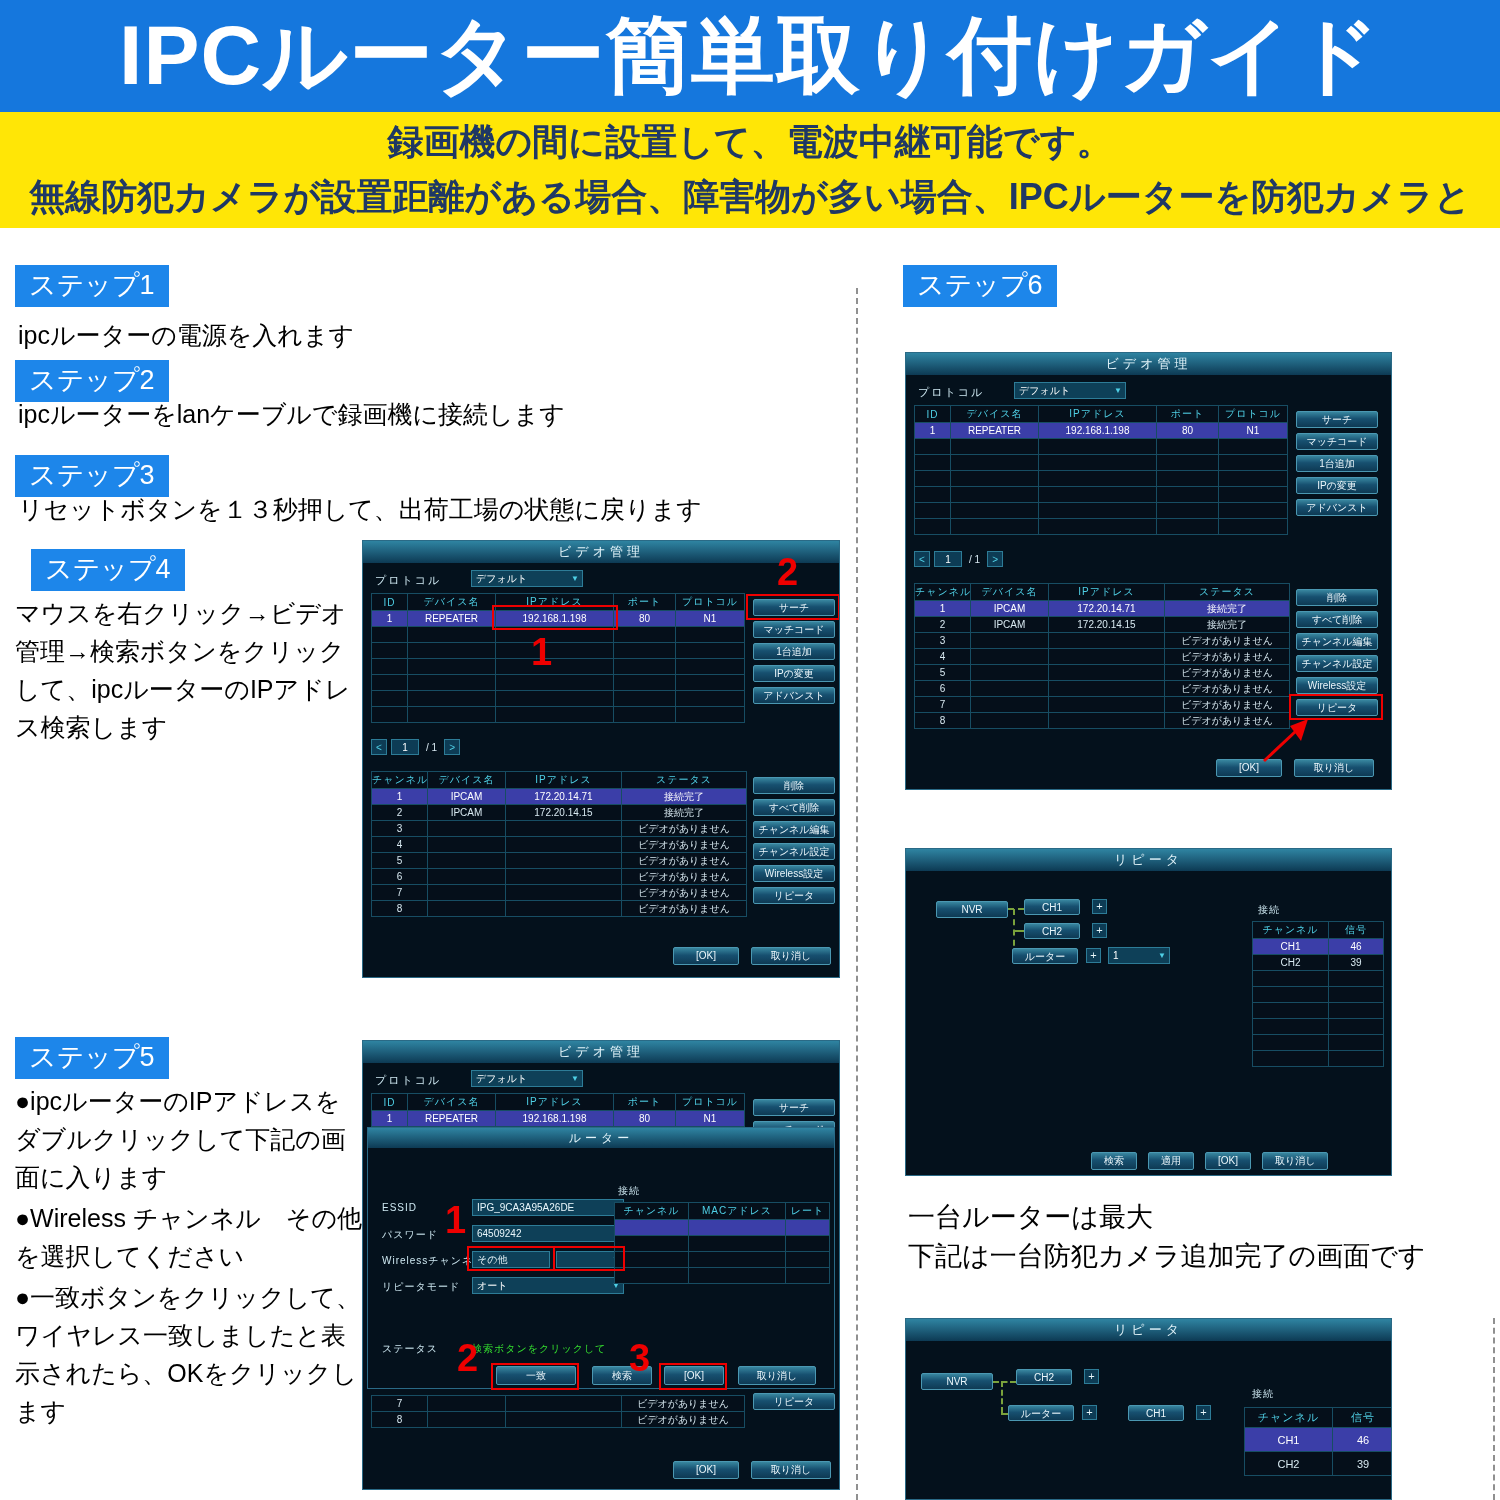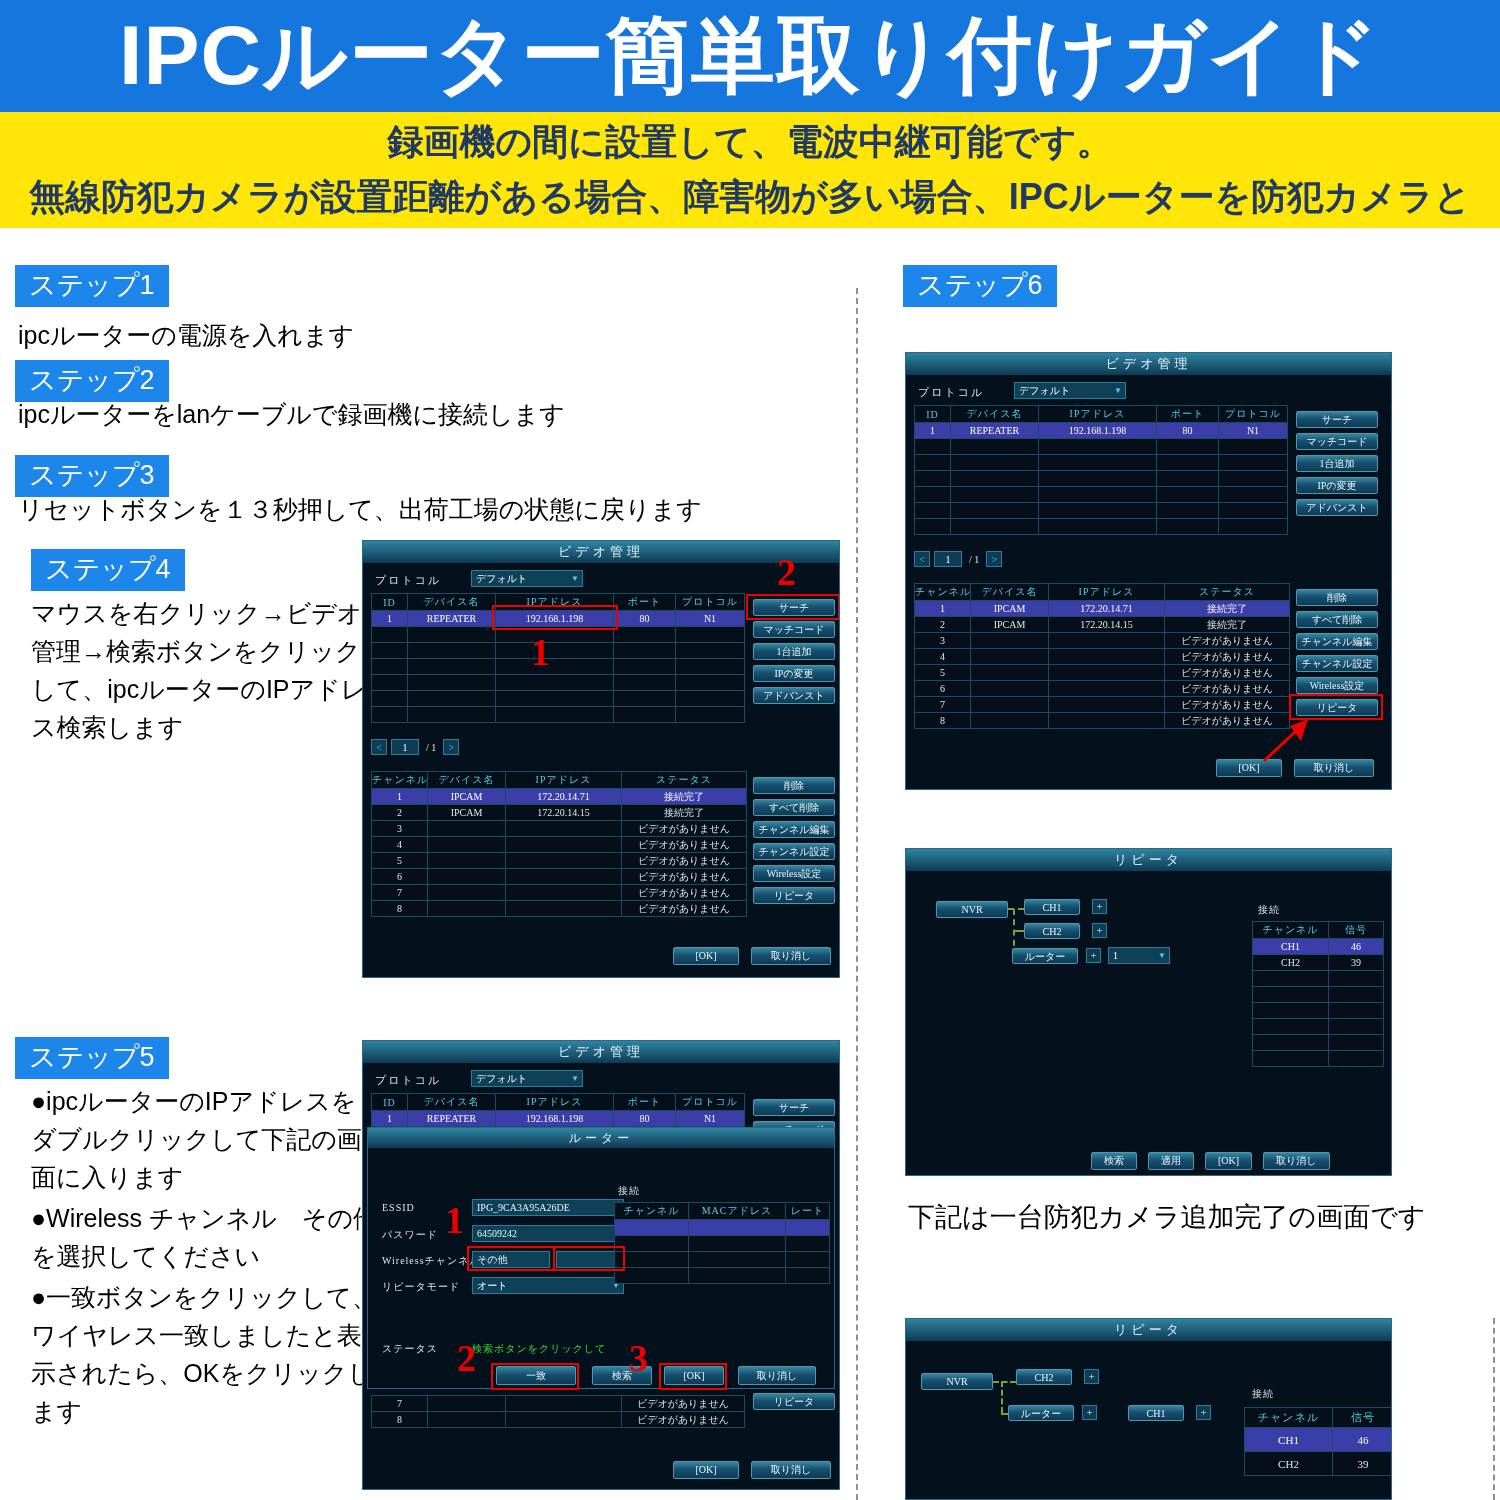--- a/index.html
+++ b/index.html
@@ -11,28 +11,28 @@
   #header { position:absolute; left:0; top:0; width:1500px; height:112px; background:#1577dd;
             display:flex; align-items:center; justify-content:center; }
   #header .t { color:#ffffff; font-size:84px; font-weight:bold; letter-spacing:1px; white-space:nowrap; }
   #banner { position:absolute; left:0; top:112px; width:1500px; height:116px; background:#ffe606;
             display:flex; flex-direction:column; align-items:center; justify-content:center; gap:6px; }
   #banner div { color:#1f3864; font-size:36px; font-weight:bold; white-space:nowrap; }
 
   
   .badge { position:absolute; background:#1d86ea; color:#fff; font-size:27px; padding:2px 14px 4px; white-space:nowrap; }
   .stext { position:absolute; color:#000; font-size:25px; white-space:nowrap; }
-  .sblock { position:absolute; color:#000; font-size:25px; line-height:38px;margin-left:16px; }
+  .sblock { position:absolute; color:#000; font-size:25px; line-height:38px; }
   .sblock p { margin-bottom:3px; }
   .note { position:absolute; color:#000; font-size:27px; line-height:39px; white-space:nowrap; }
 
   .vsep { position:absolute; width:0; border-left:2px dashed #909090; }
 
   
-  .shot { position:absolute; background:#04111c; border:1px solid #2a6a86; overflow:hidden;font-family:Liberation Serif, serif; }
+  .shot { position:absolute; background:#04111c; border:1px solid #2a6a86; overflow:hidden; }
   .fill { position:absolute; inset:0; }
   .tbar { position:absolute; left:0; top:0; right:0; height:22px;
           background:linear-gradient(180deg,#2f84a2,#0d3a54); color:#e2f4fa;
           font-size:13px; line-height:22px; text-align:center; letter-spacing:4px; }
   .vm-body { position:absolute; left:0; right:0; top:22px; bottom:0; }
   .lbl { position:absolute; color:#cfe9f2; font-size:11px; letter-spacing:2px; white-space:nowrap; }
   .slbl { position:absolute; color:#cfe9f2; font-size:10px; letter-spacing:1px; white-space:nowrap; }
   .ndrop { position:absolute; background:#0e4058; border:1px solid #2d7c97; color:#fff;
            font-size:10px; line-height:15px; padding:0 4px; white-space:nowrap; }
   .darr { position:absolute; right:3px; top:1px; color:#4fd0e6; font-size:8px; line-height:14px; }
@@ -105,20 +105,21 @@
   <div class="badge" style="left:15px;top:1037px">ステップ5</div>
   <div class="sblock" style="left:15px;top:1082px;width:348px">
     <p>●ipcルーターのIPアドレスをダブルクリックして下記の画面に入ります</p>
     <p>●Wireless チャンネル　その他　を選択してください</p>
     <p>●一致ボタンをクリックして、ワイヤレス一致しましたと表示されたら、OKをクリックします</p>
   </div>
 
   <div class="badge" style="left:903px;top:265px">ステップ6</div>
 
   <div class="note" style="left:908px;top:1198px">
+    <div>一台ルーターは最大</div>
     <div>下記は一台防犯カメラ追加完了の画面です</div>
   </div>
 
   <div class="shot" style="left:362px;top:540px;width:478px;height:438px">
     <div class="fill">
   <div class="fill">
     <div class="tbar">ビデオ管理</div>
     <div class="vm-body">
       <span class="lbl" style="left:12px;top:10px">プロトコル</span>
       <div class="ndrop" style="left:108px;top:7px;width:112px;height:17px">

